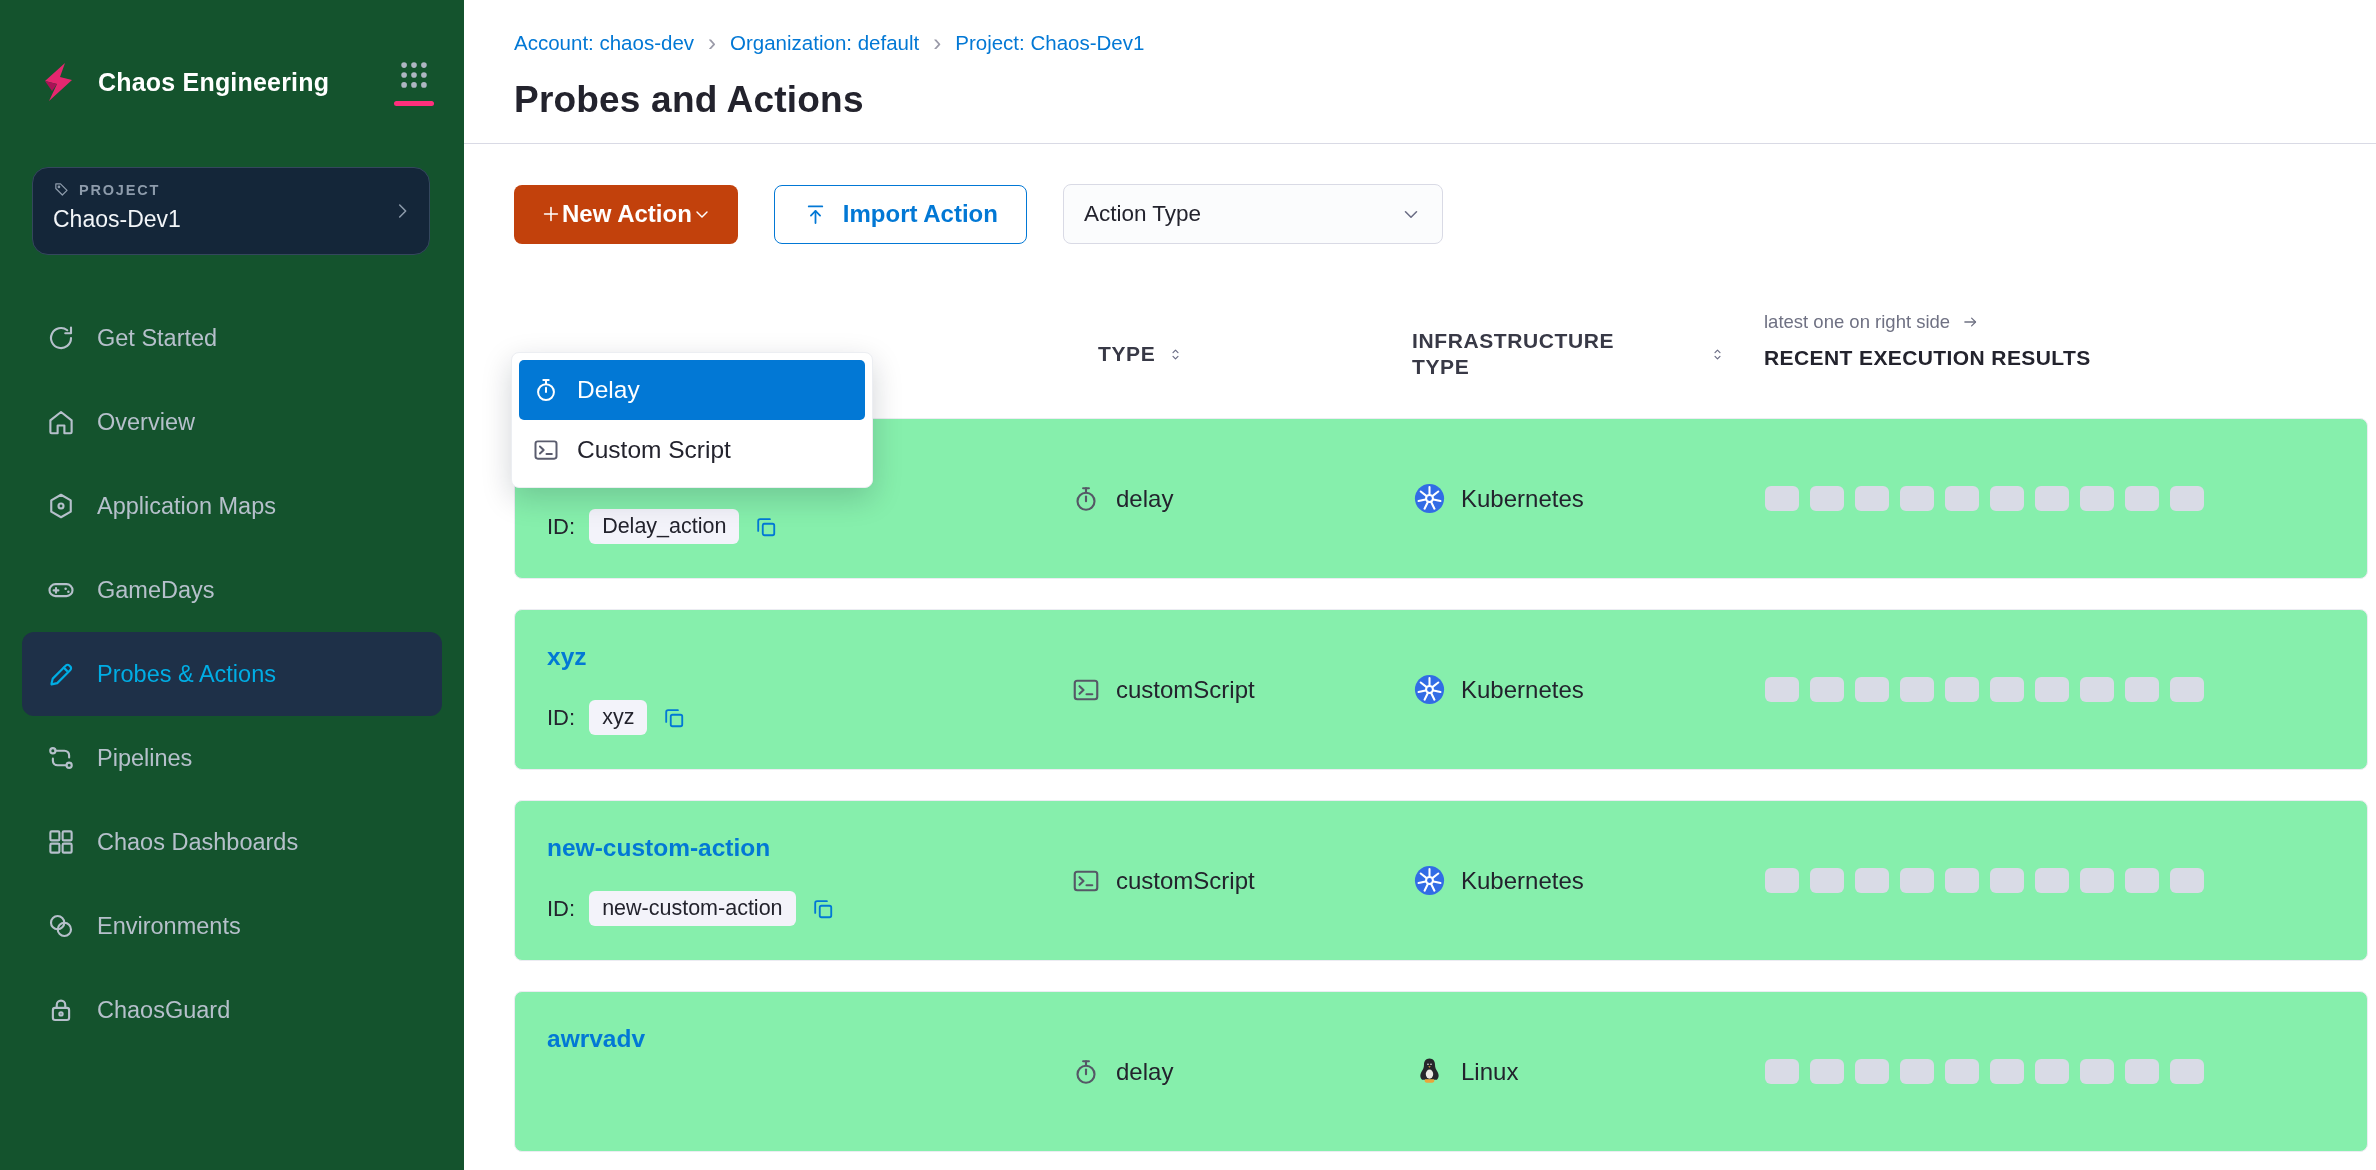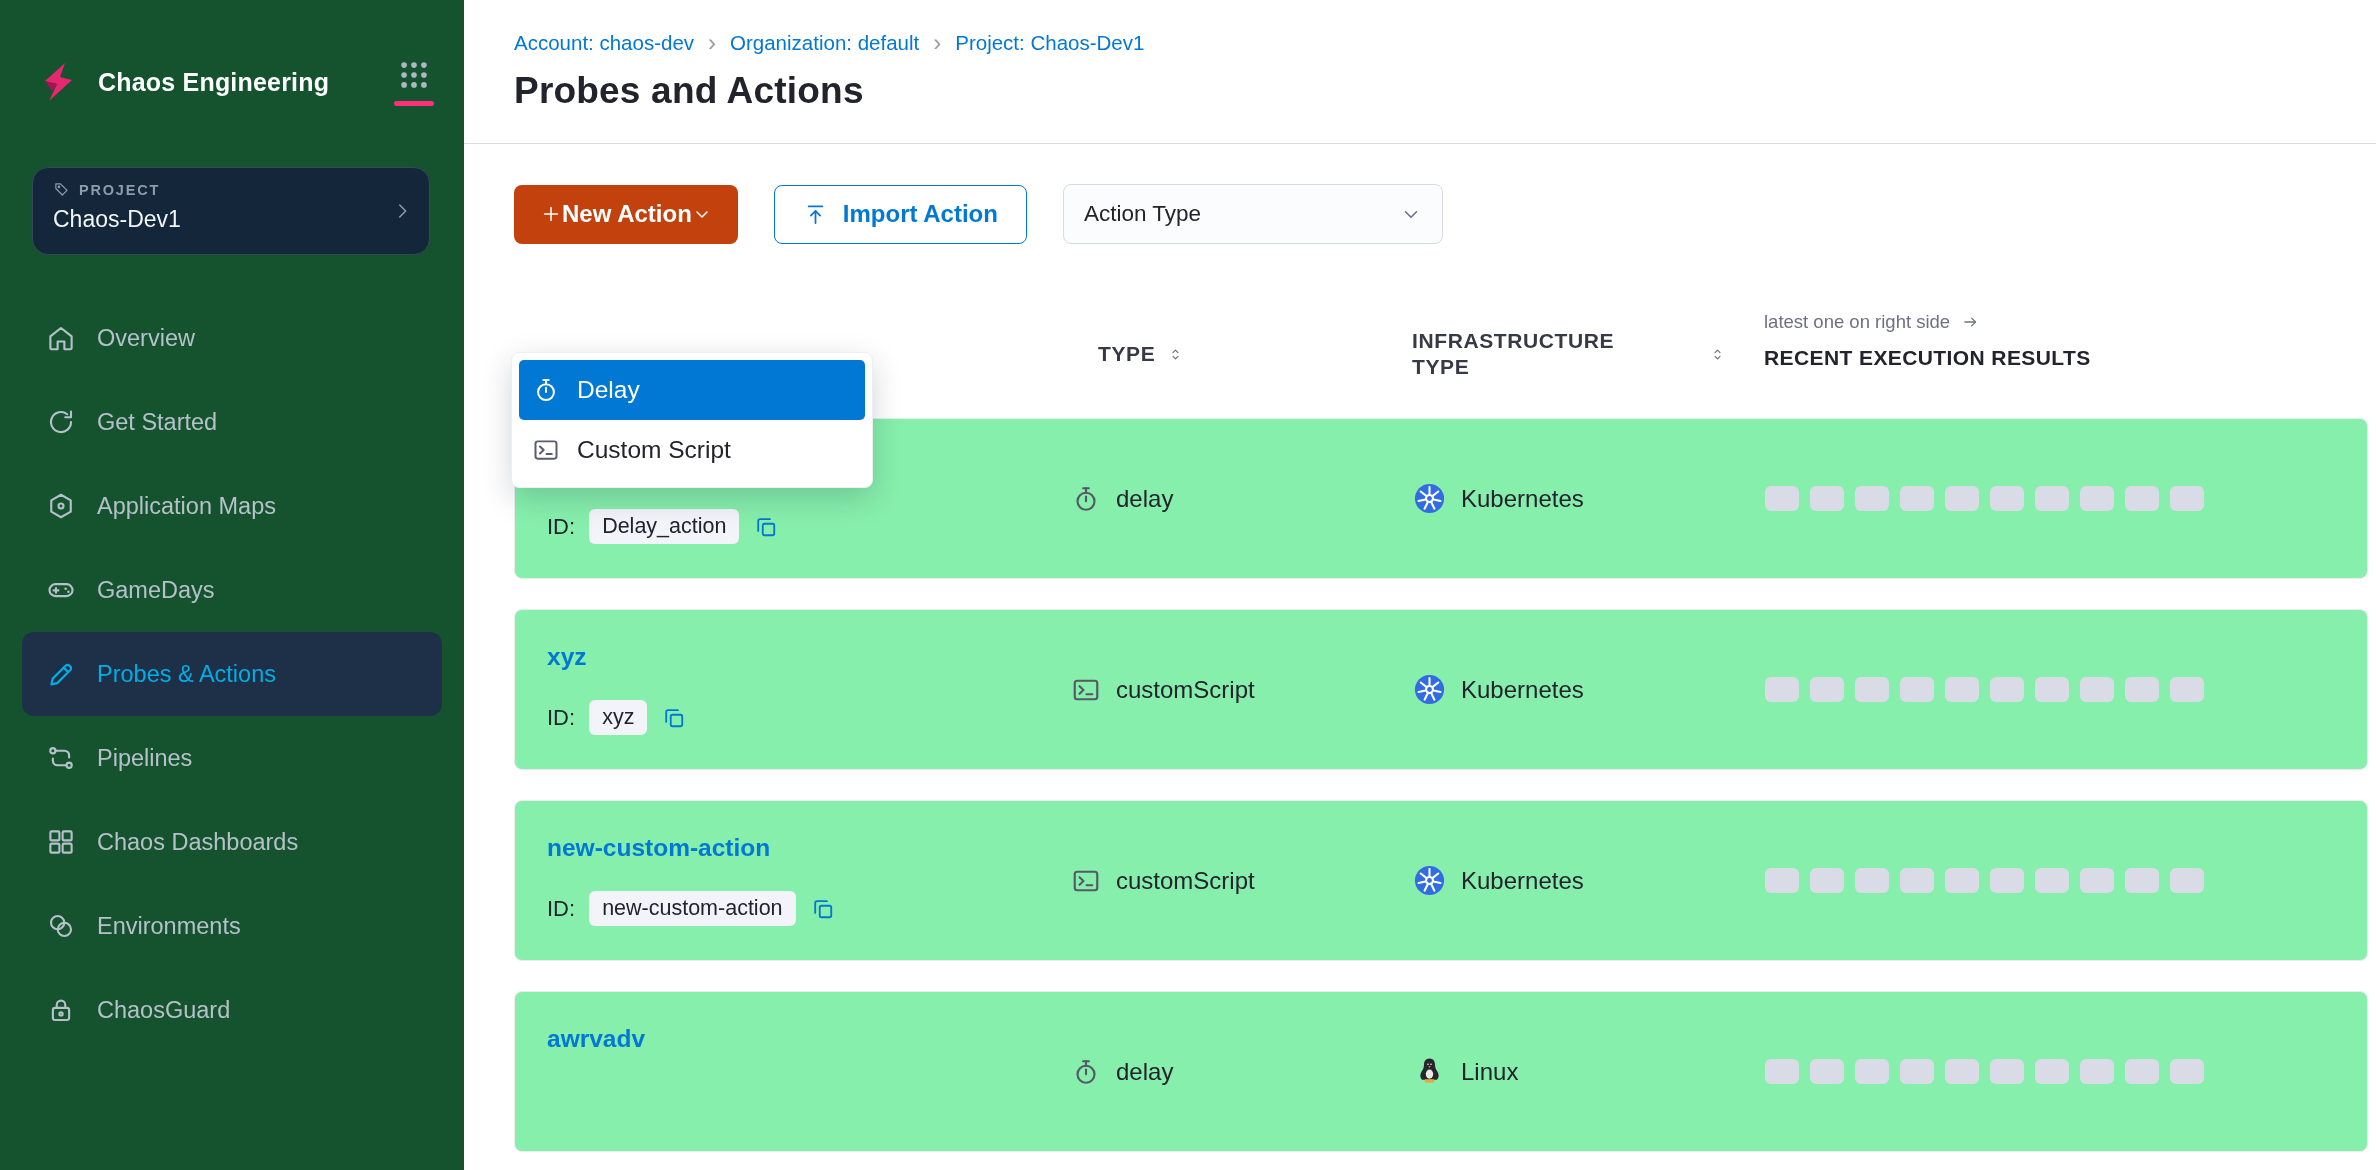--- a/index.html
+++ b/index.html
@@ -28,21 +28,21 @@
   .nav-item .icon{width:30px;height:30px}
   .nav-item.active{background:#1e3048;color:#00ade4}
 
   
   .main{flex:1;position:relative;height:100%;background:#ffffff;overflow:hidden}
   .topbar{height:143px;padding:28px 0 0 50px}
   .breadcrumb{display:flex;align-items:center;height:30px;font-size:20.5px}
   .crumb{color:#0278d5;cursor:pointer}
   .sep{color:#9a9aa8;margin:0 14px;font-size:24px;line-height:1}
   .breadcrumb > .sep:first-child{display:none}
-  .page-title{font-size:37px;font-weight:bold;color:#23232d;margin-top:12px;letter-spacing:.2px}
+  .page-title{font-size:37px;font-weight:bold;color:#23232d;margin-top:21px;letter-spacing:.2px}
   .divider{height:1px;background:#d9dae5}
   .tabs{height:92px;display:flex;padding-left:20px;border-bottom:1px solid #d9dae5}
   .tab{display:flex;align-items:center;padding:0 36px;font-size:24.5px;color:#4f5162;position:relative;cursor:pointer}
   .tab.active{color:#23232d;font-weight:bold}
   .tab.active::after{content:"";position:absolute;left:0;right:0;bottom:-1px;height:3px;background:#0278d5}
 
   
   .toolbar{display:flex;align-items:center;gap:36px;padding:40px 0 0 50px;height:100px}
   .btn{height:59px;border-radius:8px;display:inline-flex;align-items:center;font-size:24px;font-weight:bold;cursor:pointer;border:none}
   .btn-primary{background:#c2410c;color:#fff;padding:0 26px;}
@@ -136,34 +136,34 @@
           <polyline points="9.5 5.5 16 12 9.5 18.5"></polyline>
         </svg>
       </span>
   </div>
 
   <nav class="nav">
 
       <div class="nav-item">
         <span class="icon">
           <svg viewBox="0 0 24 24" fill="none" stroke="currentColor" stroke-width="1.7" stroke-linecap="round" stroke-linejoin="round">
-            <path d="M3.5 10.7 12 4l8.5 6.7V20a1 1 0 0 1-1 1h-4.8v-6.2H9.3V21H4.5a1 1 0 0 1-1-1z"></path>
-          </svg>
-        </span>
-        <span>Overview</span>
-      </div>
-
-      <div class="nav-item">
-        <span class="icon">
-          <svg viewBox="0 0 24 24" fill="none" stroke="currentColor" stroke-width="1.7" stroke-linecap="round" stroke-linejoin="round">
             <path d="M20 12a8 8 0 1 1-3-6.2"></path>
             <polyline points="20 3.6 20 8.2 15.4 8.2"></polyline>
           </svg>
         </span>
         <span>Get Started</span>
+      </div>
+
+      <div class="nav-item">
+        <span class="icon">
+          <svg viewBox="0 0 24 24" fill="none" stroke="currentColor" stroke-width="1.7" stroke-linecap="round" stroke-linejoin="round">
+            <path d="M3.5 10.7 12 4l8.5 6.7V20a1 1 0 0 1-1 1h-4.8v-6.2H9.3V21H4.5a1 1 0 0 1-1-1z"></path>
+          </svg>
+        </span>
+        <span>Overview</span>
       </div>
 
 
       <div class="nav-item">
         <span class="icon">
           <svg viewBox="0 0 24 24" fill="none" stroke="currentColor" stroke-width="1.7" stroke-linecap="round" stroke-linejoin="round">
             <path d="M12 3l7.8 4.5v9L12 21l-7.8-4.5v-9z"></path>
             <circle cx="12" cy="12" r="2"></circle>
           </svg>
         </span>

